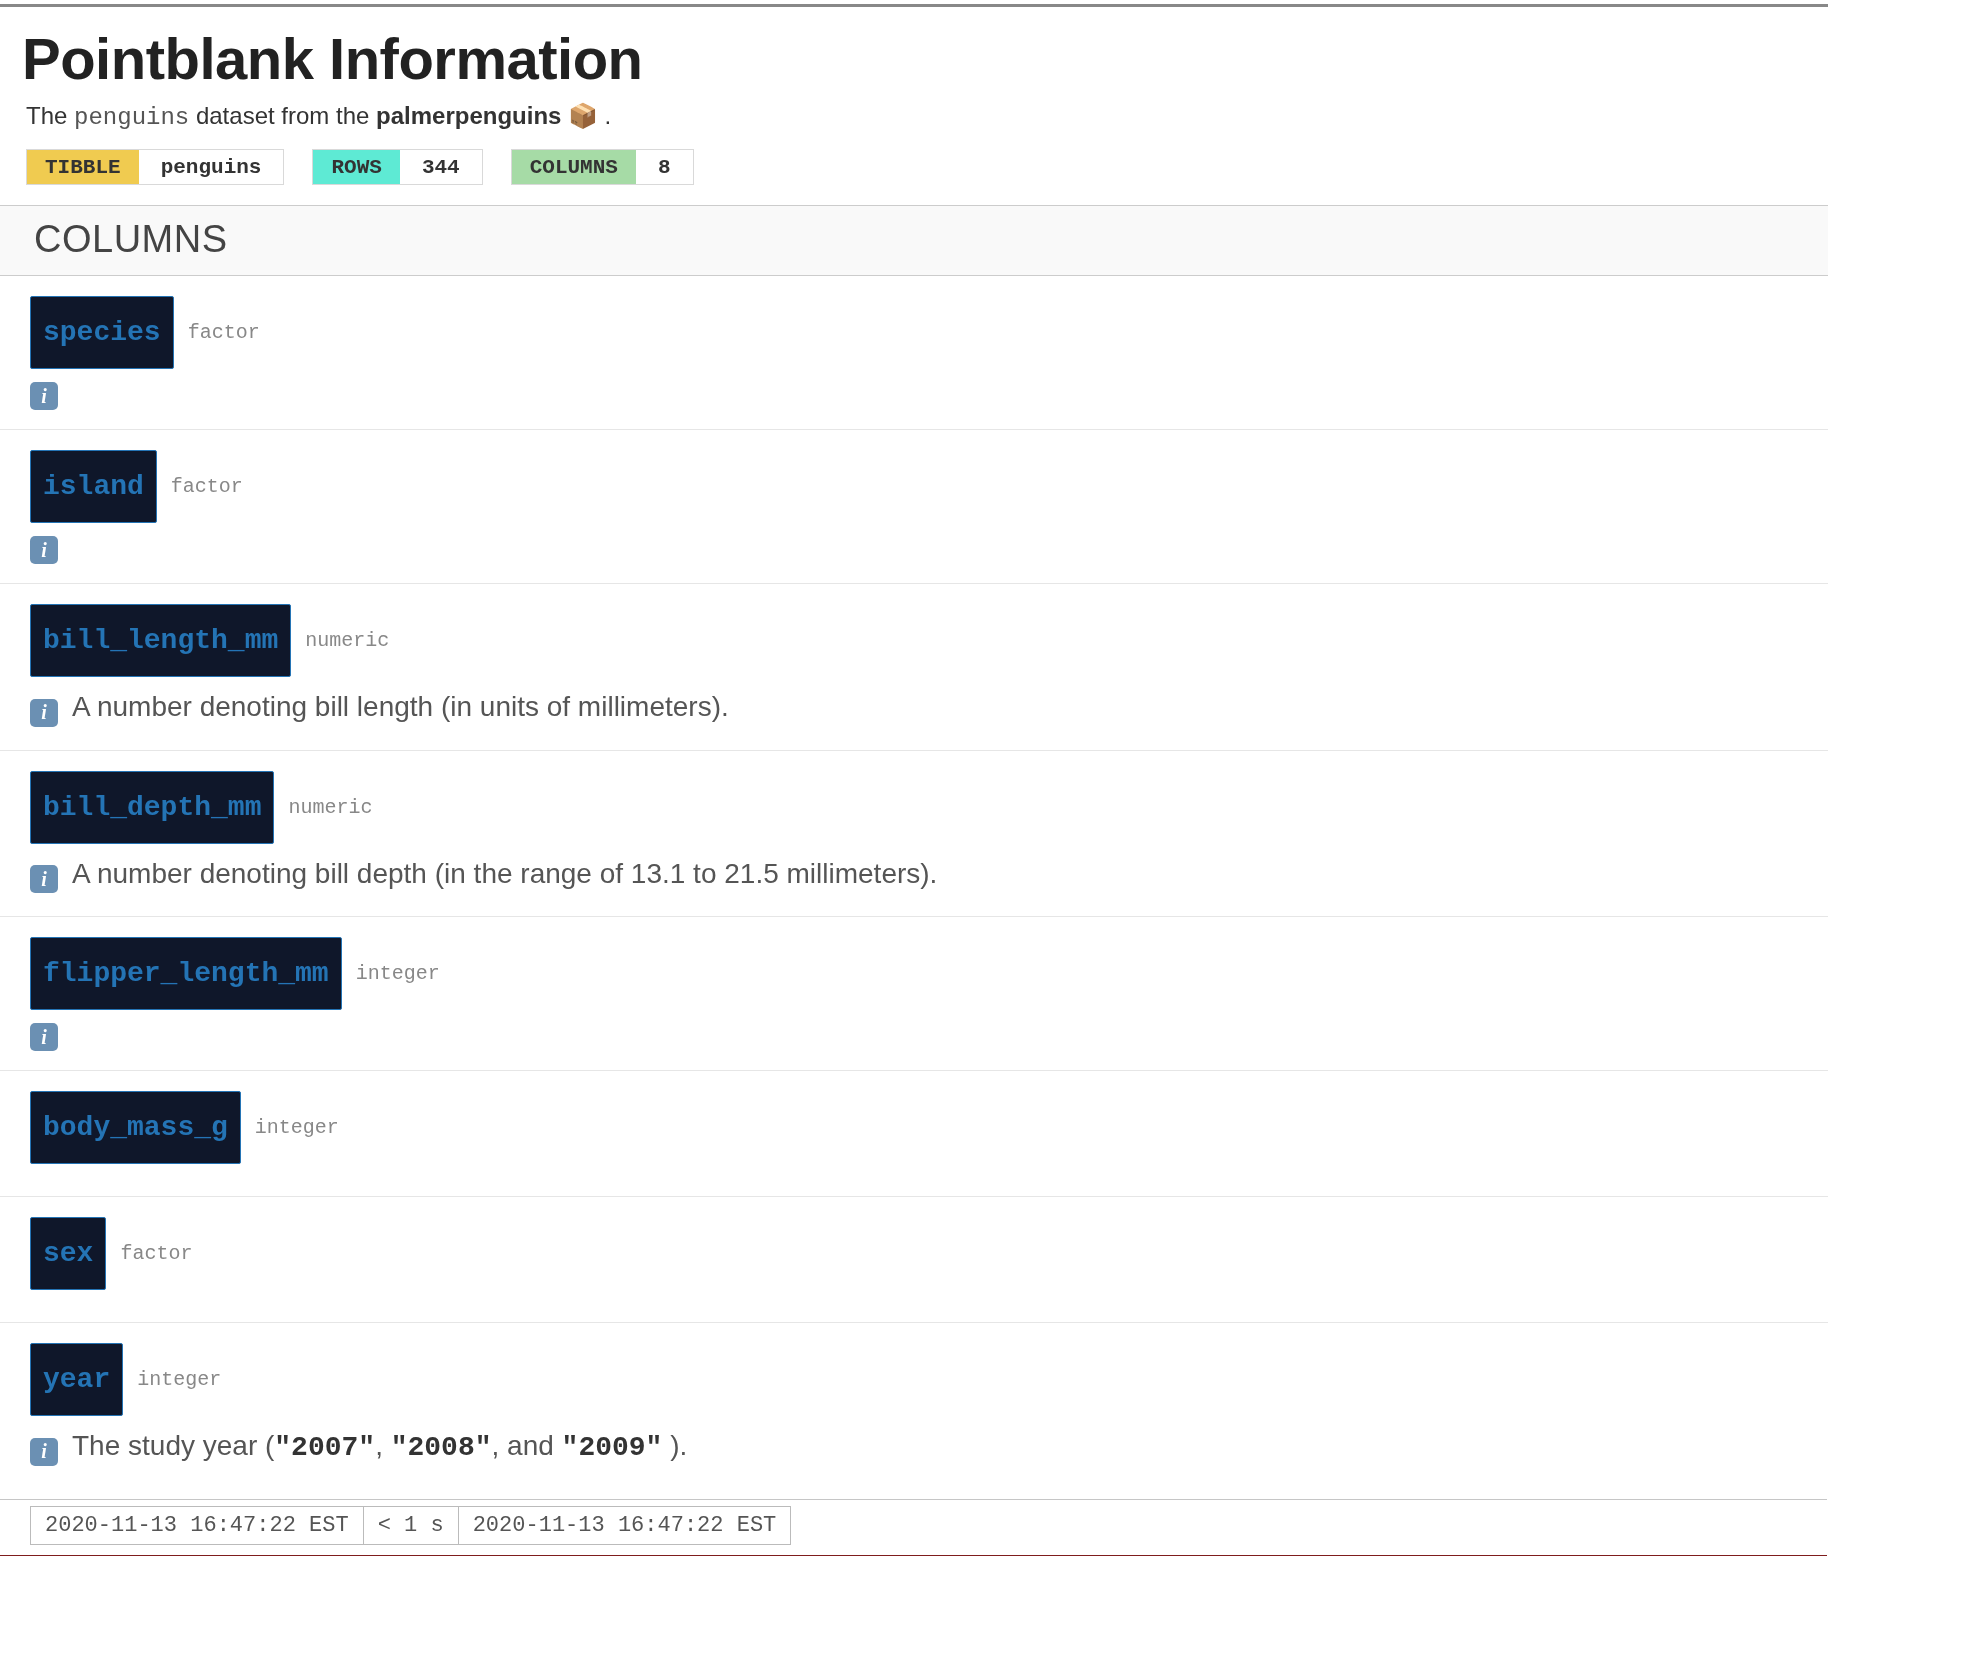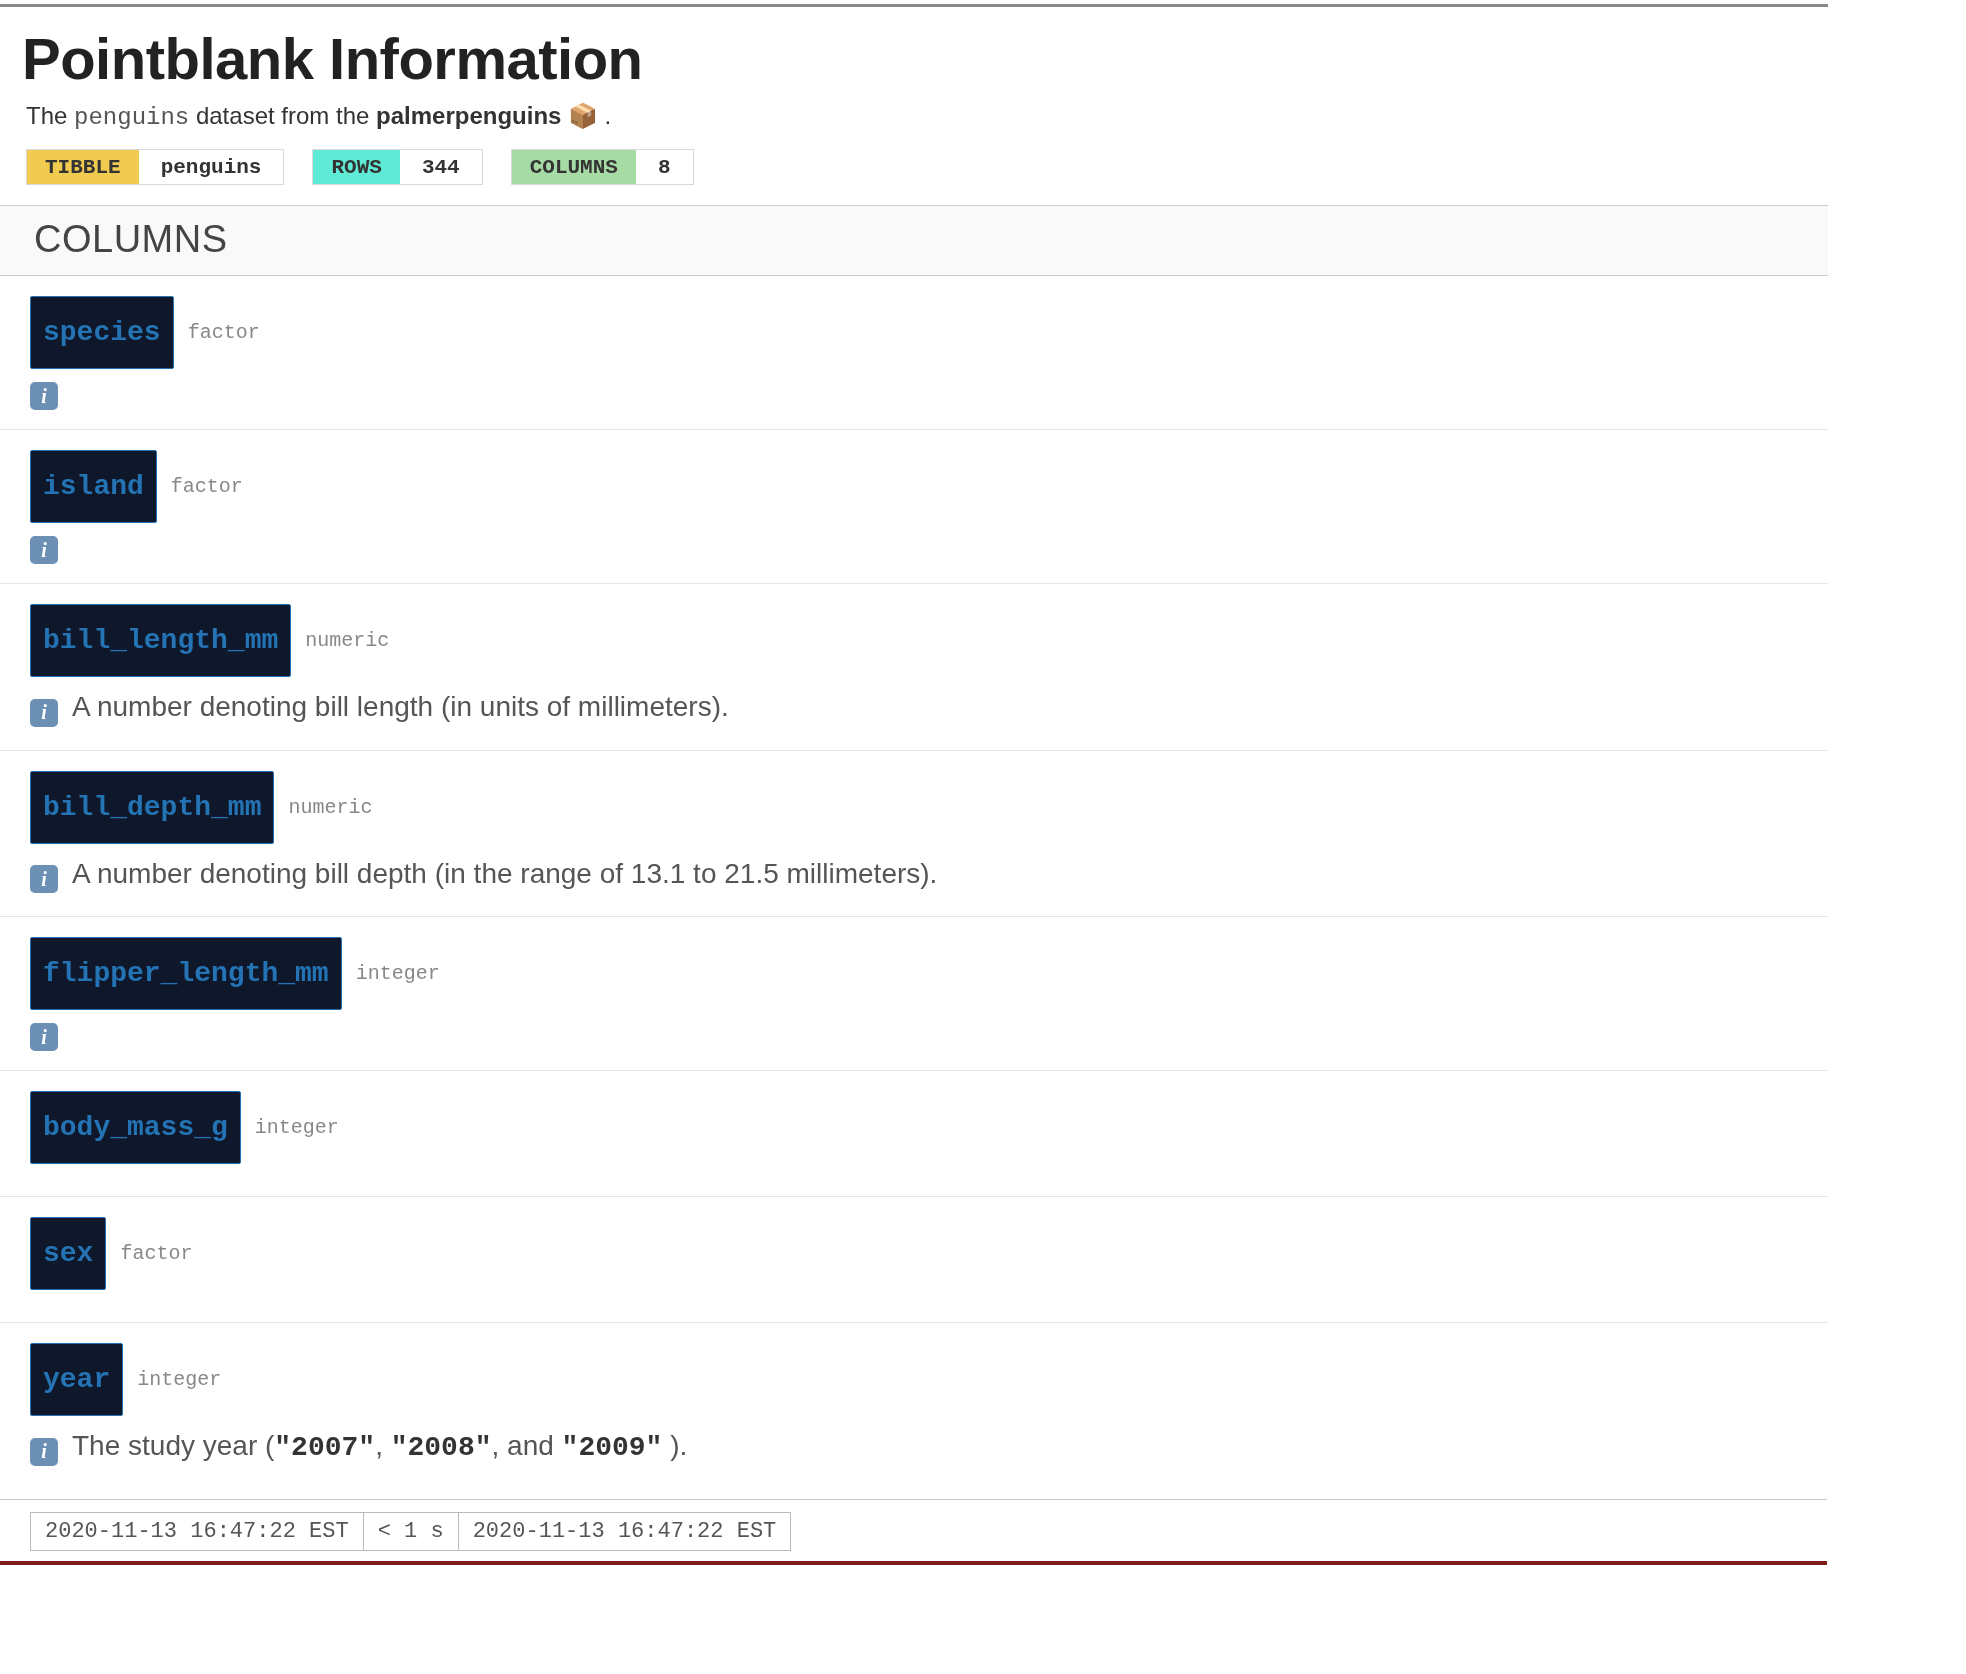--- a/index.html
+++ b/index.html
@@ -124,23 +124,23 @@
       top: 3px;
     }
     .entry-desc code {
       font-family: "SFMono-Regular", Consolas, "Liberation Mono", Menlo, monospace;
       font-weight: 700;
       color: #333;
     }
     .whitespace { white-space: pre-wrap; }
     .footer {
       border-top: 1px solid #c6c6c6;
-      border-bottom: 4px solid #7f1d1d;
+      border-bottom: 1px solid #7f1d1d;
       margin: 8px 1px 4px 0;
-      padding: 12px 0 10px 30px;
+      padding: 6px 0 10px 30px;
       display: flex;
       align-items: stretch;
     }
     .foot-cell {
       border: 1px solid #bbb;
       font-family: "SFMono-Regular", Consolas, "Liberation Mono", Menlo, monospace;
       font-size: 22px;
       color: #555;
       padding: 6px 14px;
       background: #fff;

